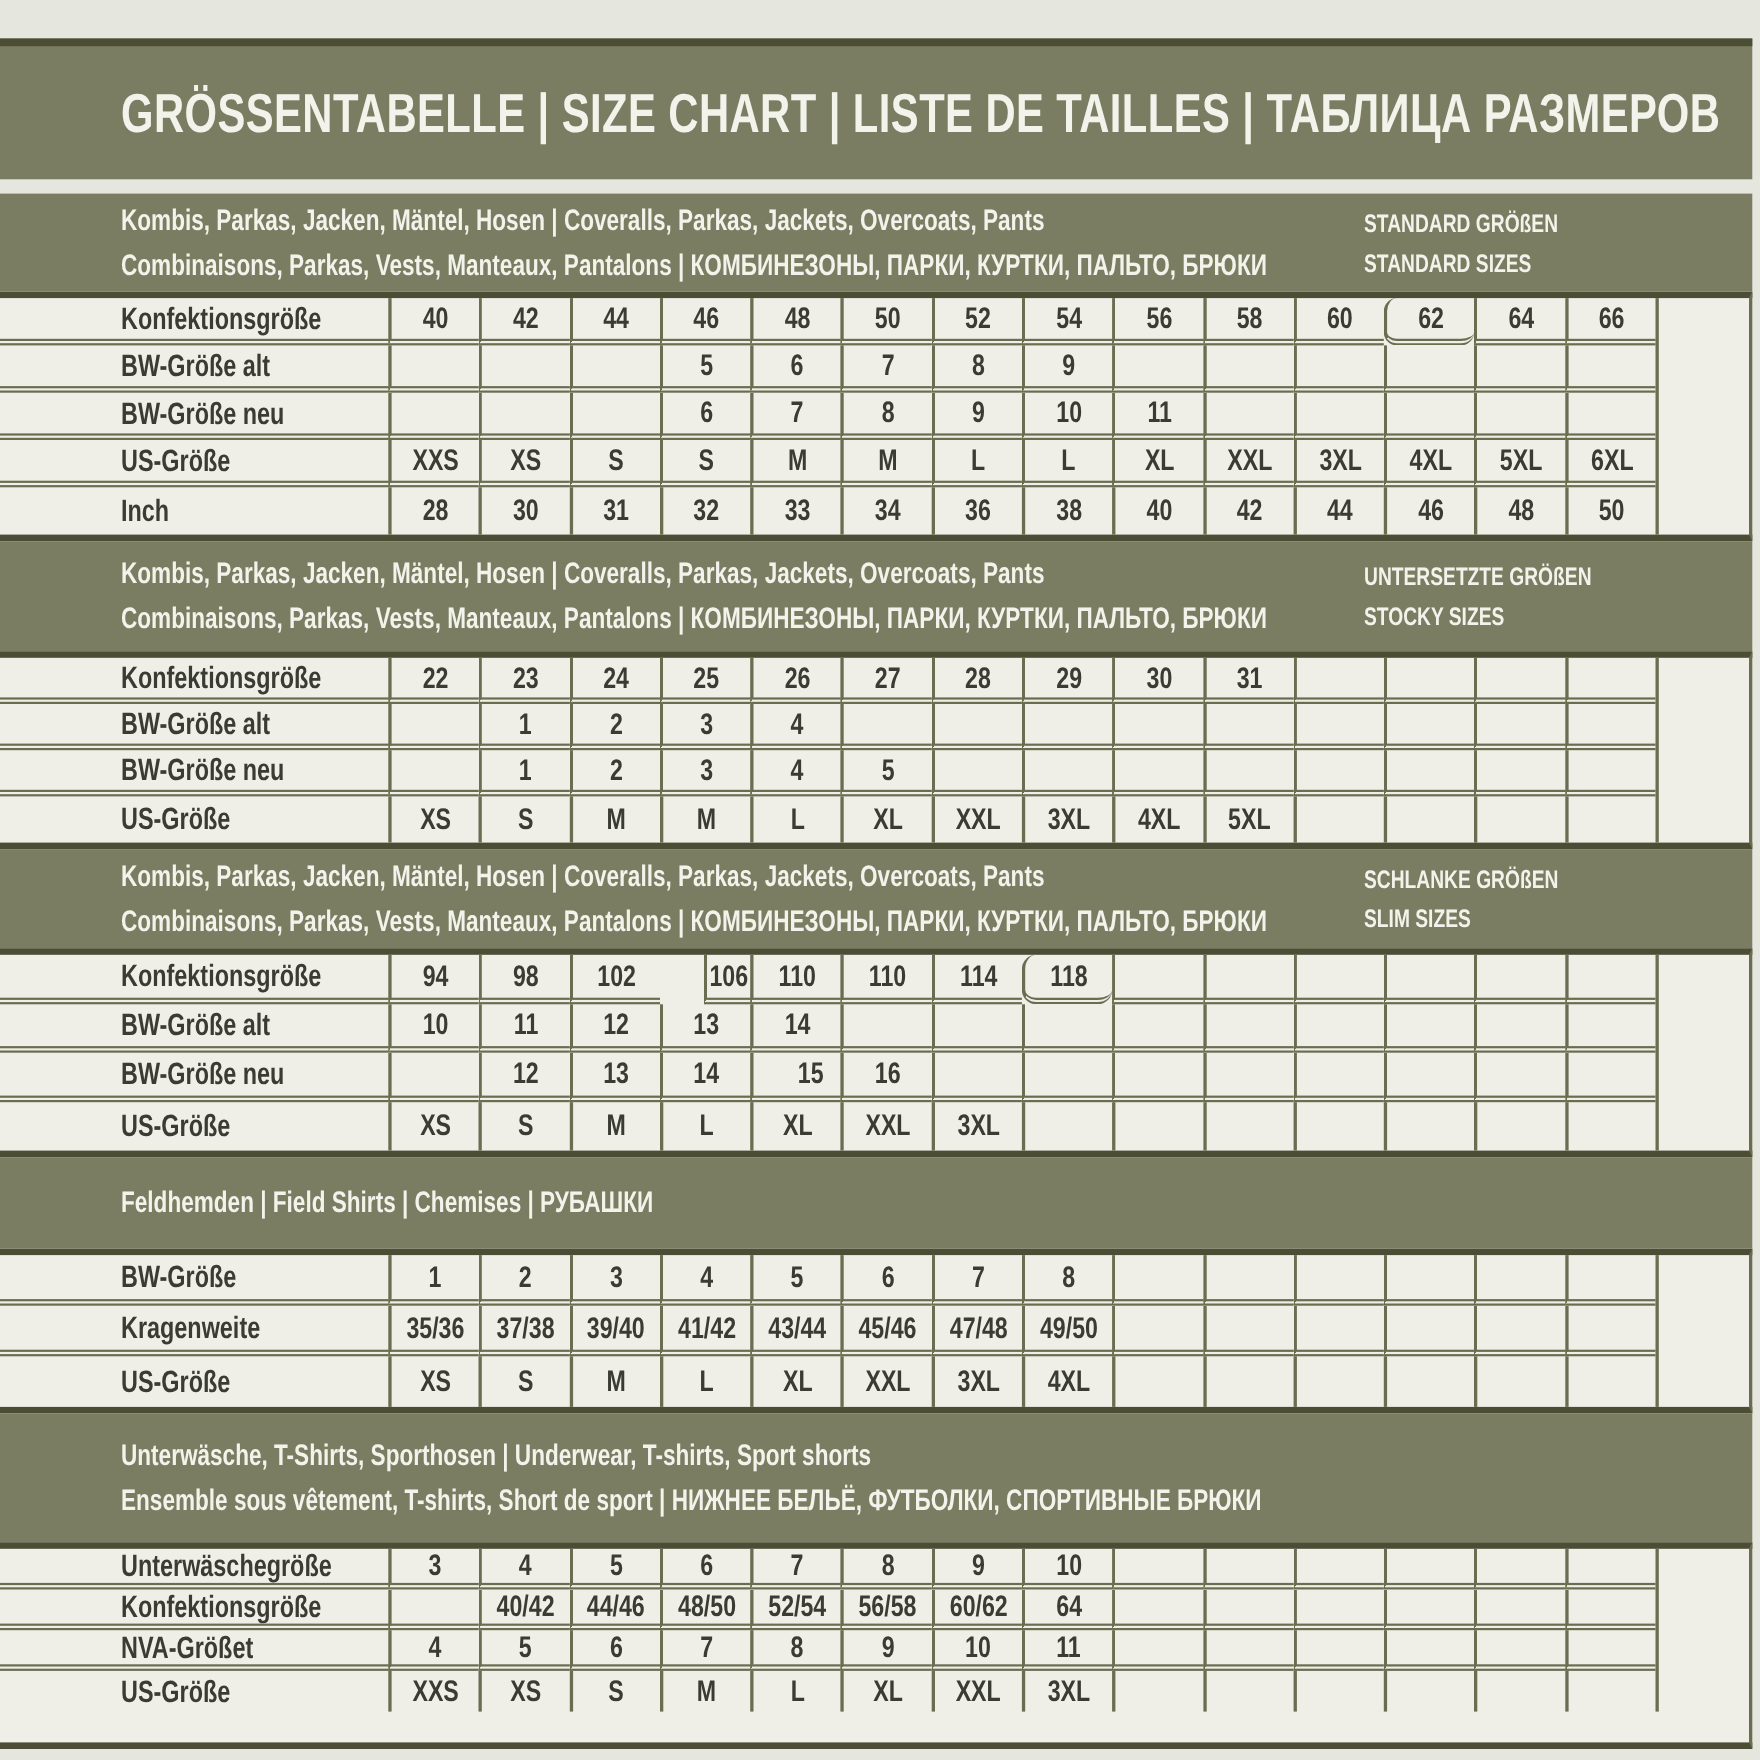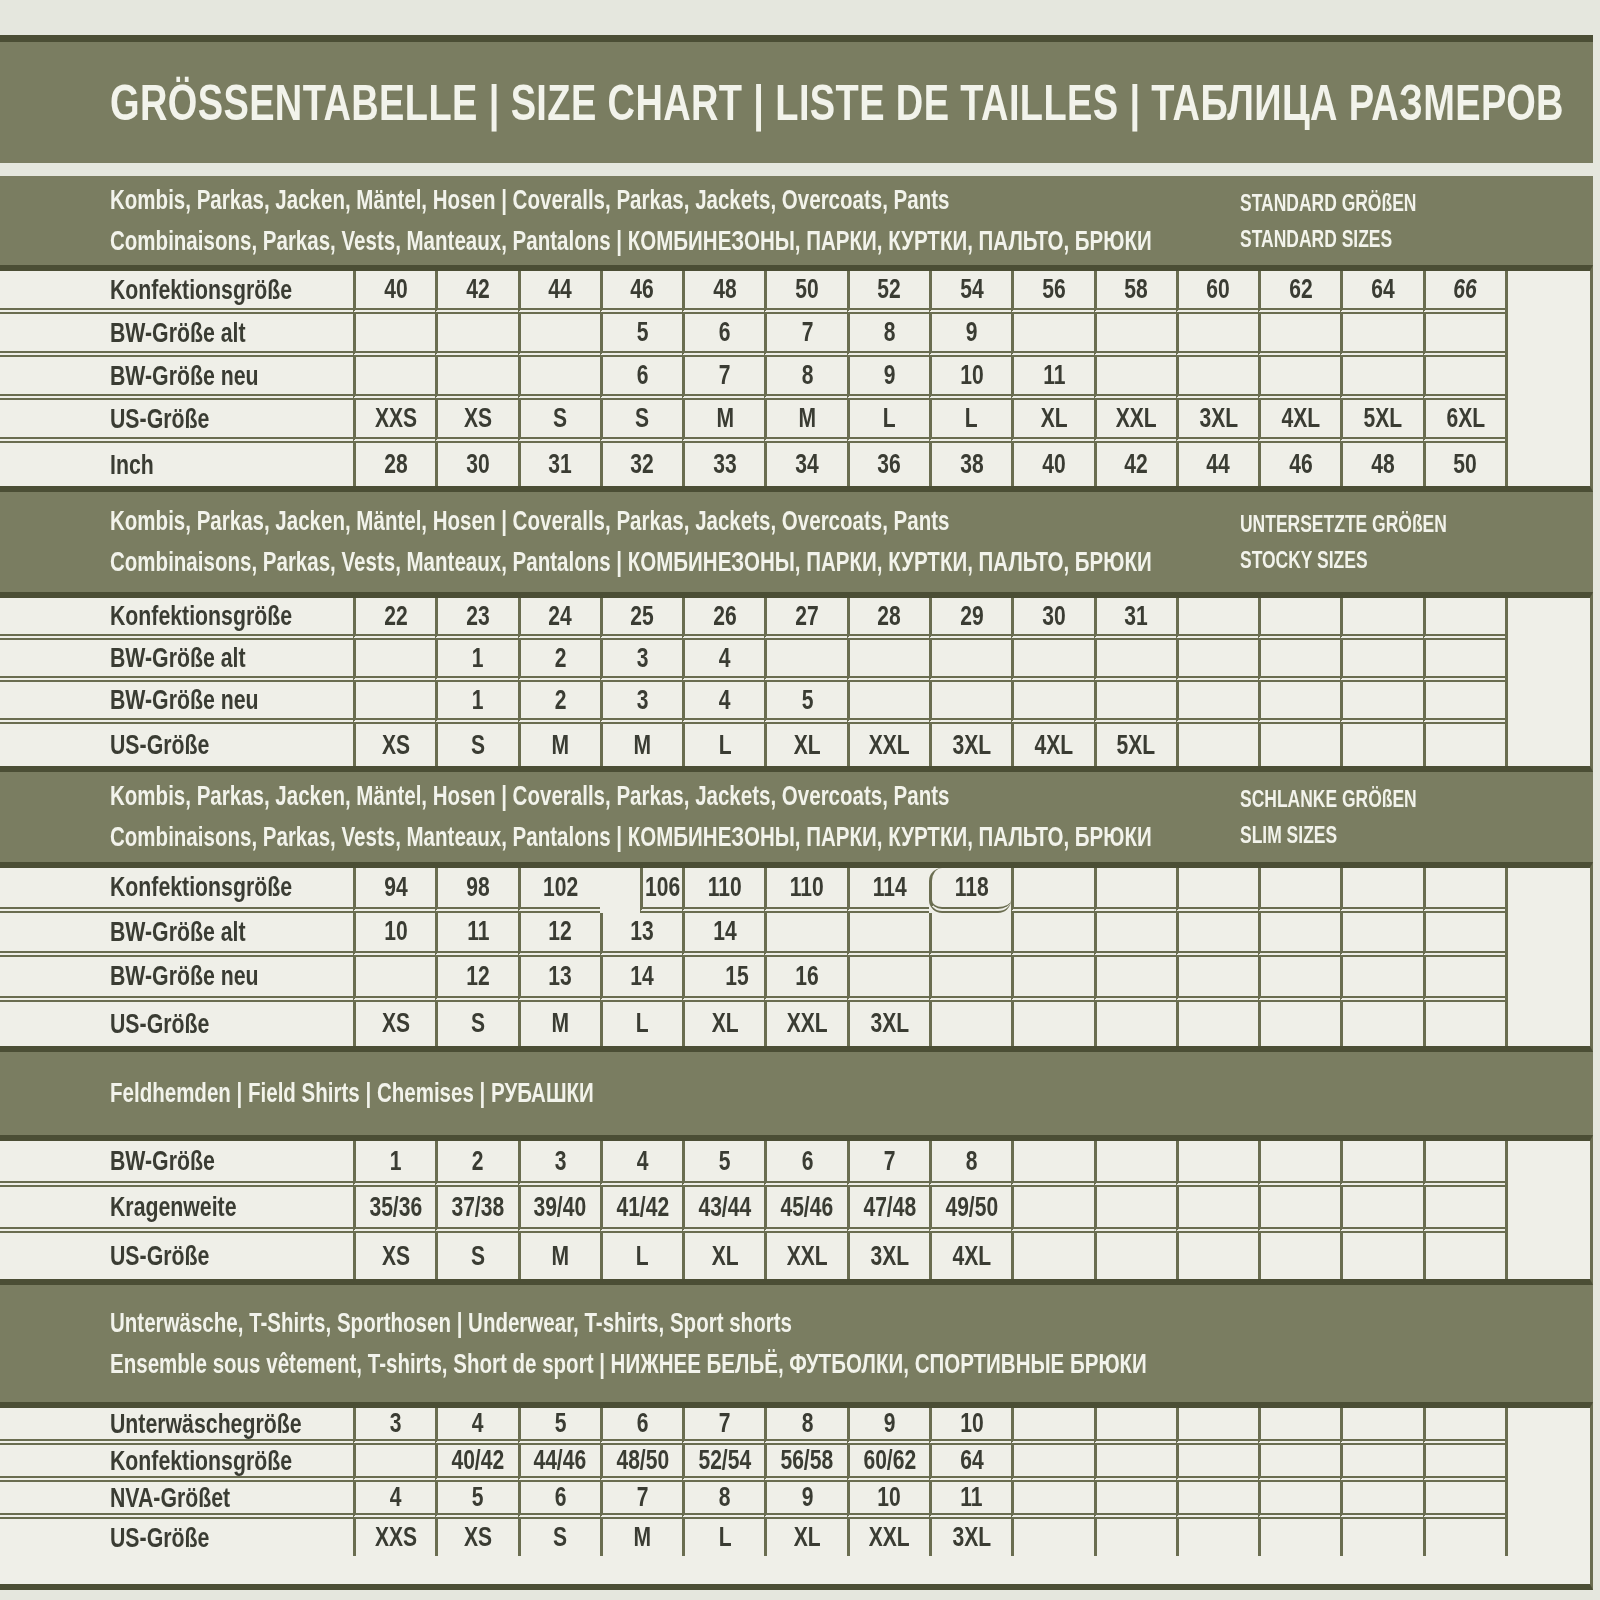--- a/index.html
+++ b/index.html
@@ -120,27 +120,27 @@
       </div>
       <div class="cell value-cell rb" style="grid-area: 1 / 10;">
         <span class="cxc">56</span>
       </div>
       <div class="cell value-cell rb" style="grid-area: 1 / 11;">
         <span class="cxc">58</span>
       </div>
       <div class="cell value-cell rb" style="grid-area: 1 / 12;">
         <span class="cxc">60</span>
       </div>
-      <div class="cell value-cell rb" style="grid-area: 1 / 13;">
+      <div class="cell value-cell rb" style="grid-area: 1 / 13; border-radius: 12px;">
         <span class="cxc">62</span>
       </div>
       <div class="cell value-cell rb" style="grid-area: 1 / 14;">
         <span class="cxc">64</span>
       </div>
-      <div class="cell value-cell rb" style="grid-area: 1 / 15; font-style: italic;">
+      <div class="cell value-cell rb" style="grid-area: 1 / 15;">
         <span class="cxc">66</span>
       </div>
       <div class="cell label-cell rb" style="grid-area: 2 / 1;">
         <span class="cx">BW-Größe alt</span>
       </div>
       <div class="cell value-cell rb" style="grid-area: 2 / 2;">
         <span class="cxc"></span>
       </div>
       <div class="cell value-cell rb" style="grid-area: 2 / 3;">
         <span class="cxc"></span>

